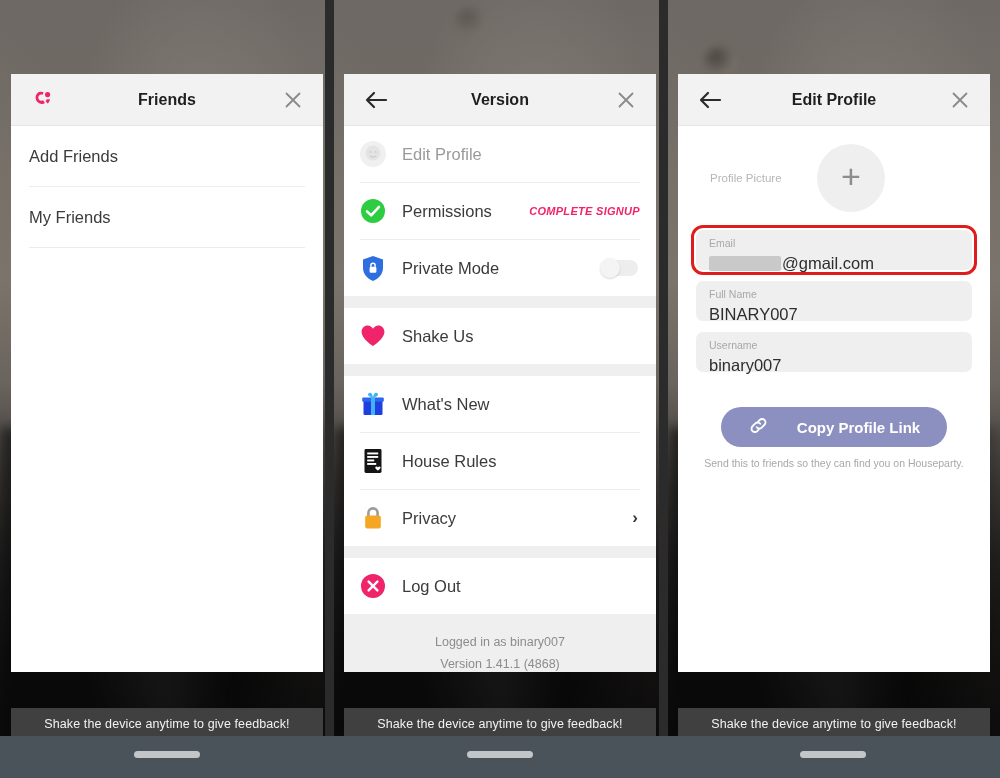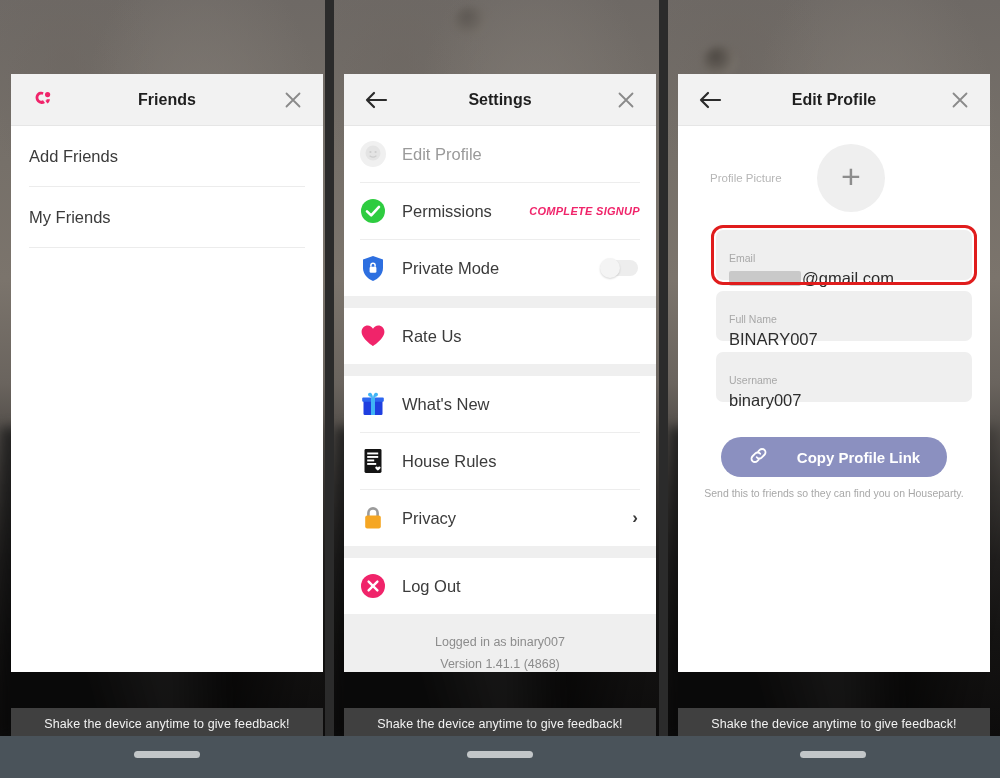--- a/index.html
+++ b/index.html
@@ -251,25 +251,24 @@
     color: #8d8d8d;
     line-height: 1;
     font-weight: 300;
     margin-top: -4px;
   }
 
   .ep-field {
     position: relative;
     background: #efefef;
     border-radius: 7px;
-    height: 50px;
+    height: 40px;
     margin-bottom: 11px;
-    padding: 21px 13px 0;
+    padding: 6px 13px 0;
     cursor: text;
-    margin-left: 20px;
   }
   .ep-field.highlight {
     outline: 3px solid #e01d1d;
     outline-offset: 2px;
   }
   .ep-flabel {
     font-size: 10.5px;
     color: #a8a8a8;
     line-height: 14px;
   }
@@ -361,21 +360,21 @@
     </div>
   </div>
 
   <div class="sheet" id="sheet2">
     <div class="sheet-header">
       <div class="hdr-left">
         <svg class="back-icon" viewBox="0 0 24 20" aria-hidden="true">
           <path d="M22 10 H3 M10 3 L3 10 L10 17" stroke="#2b2b2b" stroke-width="2.2" fill="none" stroke-linecap="round" stroke-linejoin="round"></path>
         </svg>
       </div>
-      <div class="sheet-title">Settings</div>
+      <div class="sheet-title">Version</div>
       <div class="hdr-right">
         <svg class="x-icon" viewBox="0 0 20 20" aria-hidden="true">
           <path d="M3.5 3.5 L16.5 16.5 M16.5 3.5 L3.5 16.5" stroke="#8a8a8a" stroke-width="1.8" stroke-linecap="round"></path>
         </svg>
       </div>
     </div>
 
     <div class="settings-body">
 
       <div class="set-group">
@@ -423,21 +422,21 @@
 
       <div class="set-gap"></div>
 
       <div class="set-group">
         <div class="set-row">
           <span class="set-icon">
             <svg width="26" height="24" viewBox="0 0 26 24" aria-hidden="true">
               <path d="M13 22 C13 22 1.6 14.6 1.6 7.9 C1.6 4.3 4.4 1.6 7.7 1.6 C10 1.6 11.9 2.9 13 4.8 C14.1 2.9 16 1.6 18.3 1.6 C21.6 1.6 24.4 4.3 24.4 7.9 C24.4 14.6 13 22 13 22 Z" fill="#f0246a"></path>
             </svg>
           </span>
-          <span class="set-label">Rate Us</span>
+          <span class="set-label">Shake Us</span>
         </div>
       </div>
 
       <div class="set-gap"></div>
 
       <div class="set-group">
         <div class="set-row">
           <span class="set-icon">
             <svg width="24" height="26" viewBox="0 0 24 26" aria-hidden="true">
               <rect x="2.5" y="9" width="19" height="15" rx="1.2" fill="#1f3fe0"></rect>

